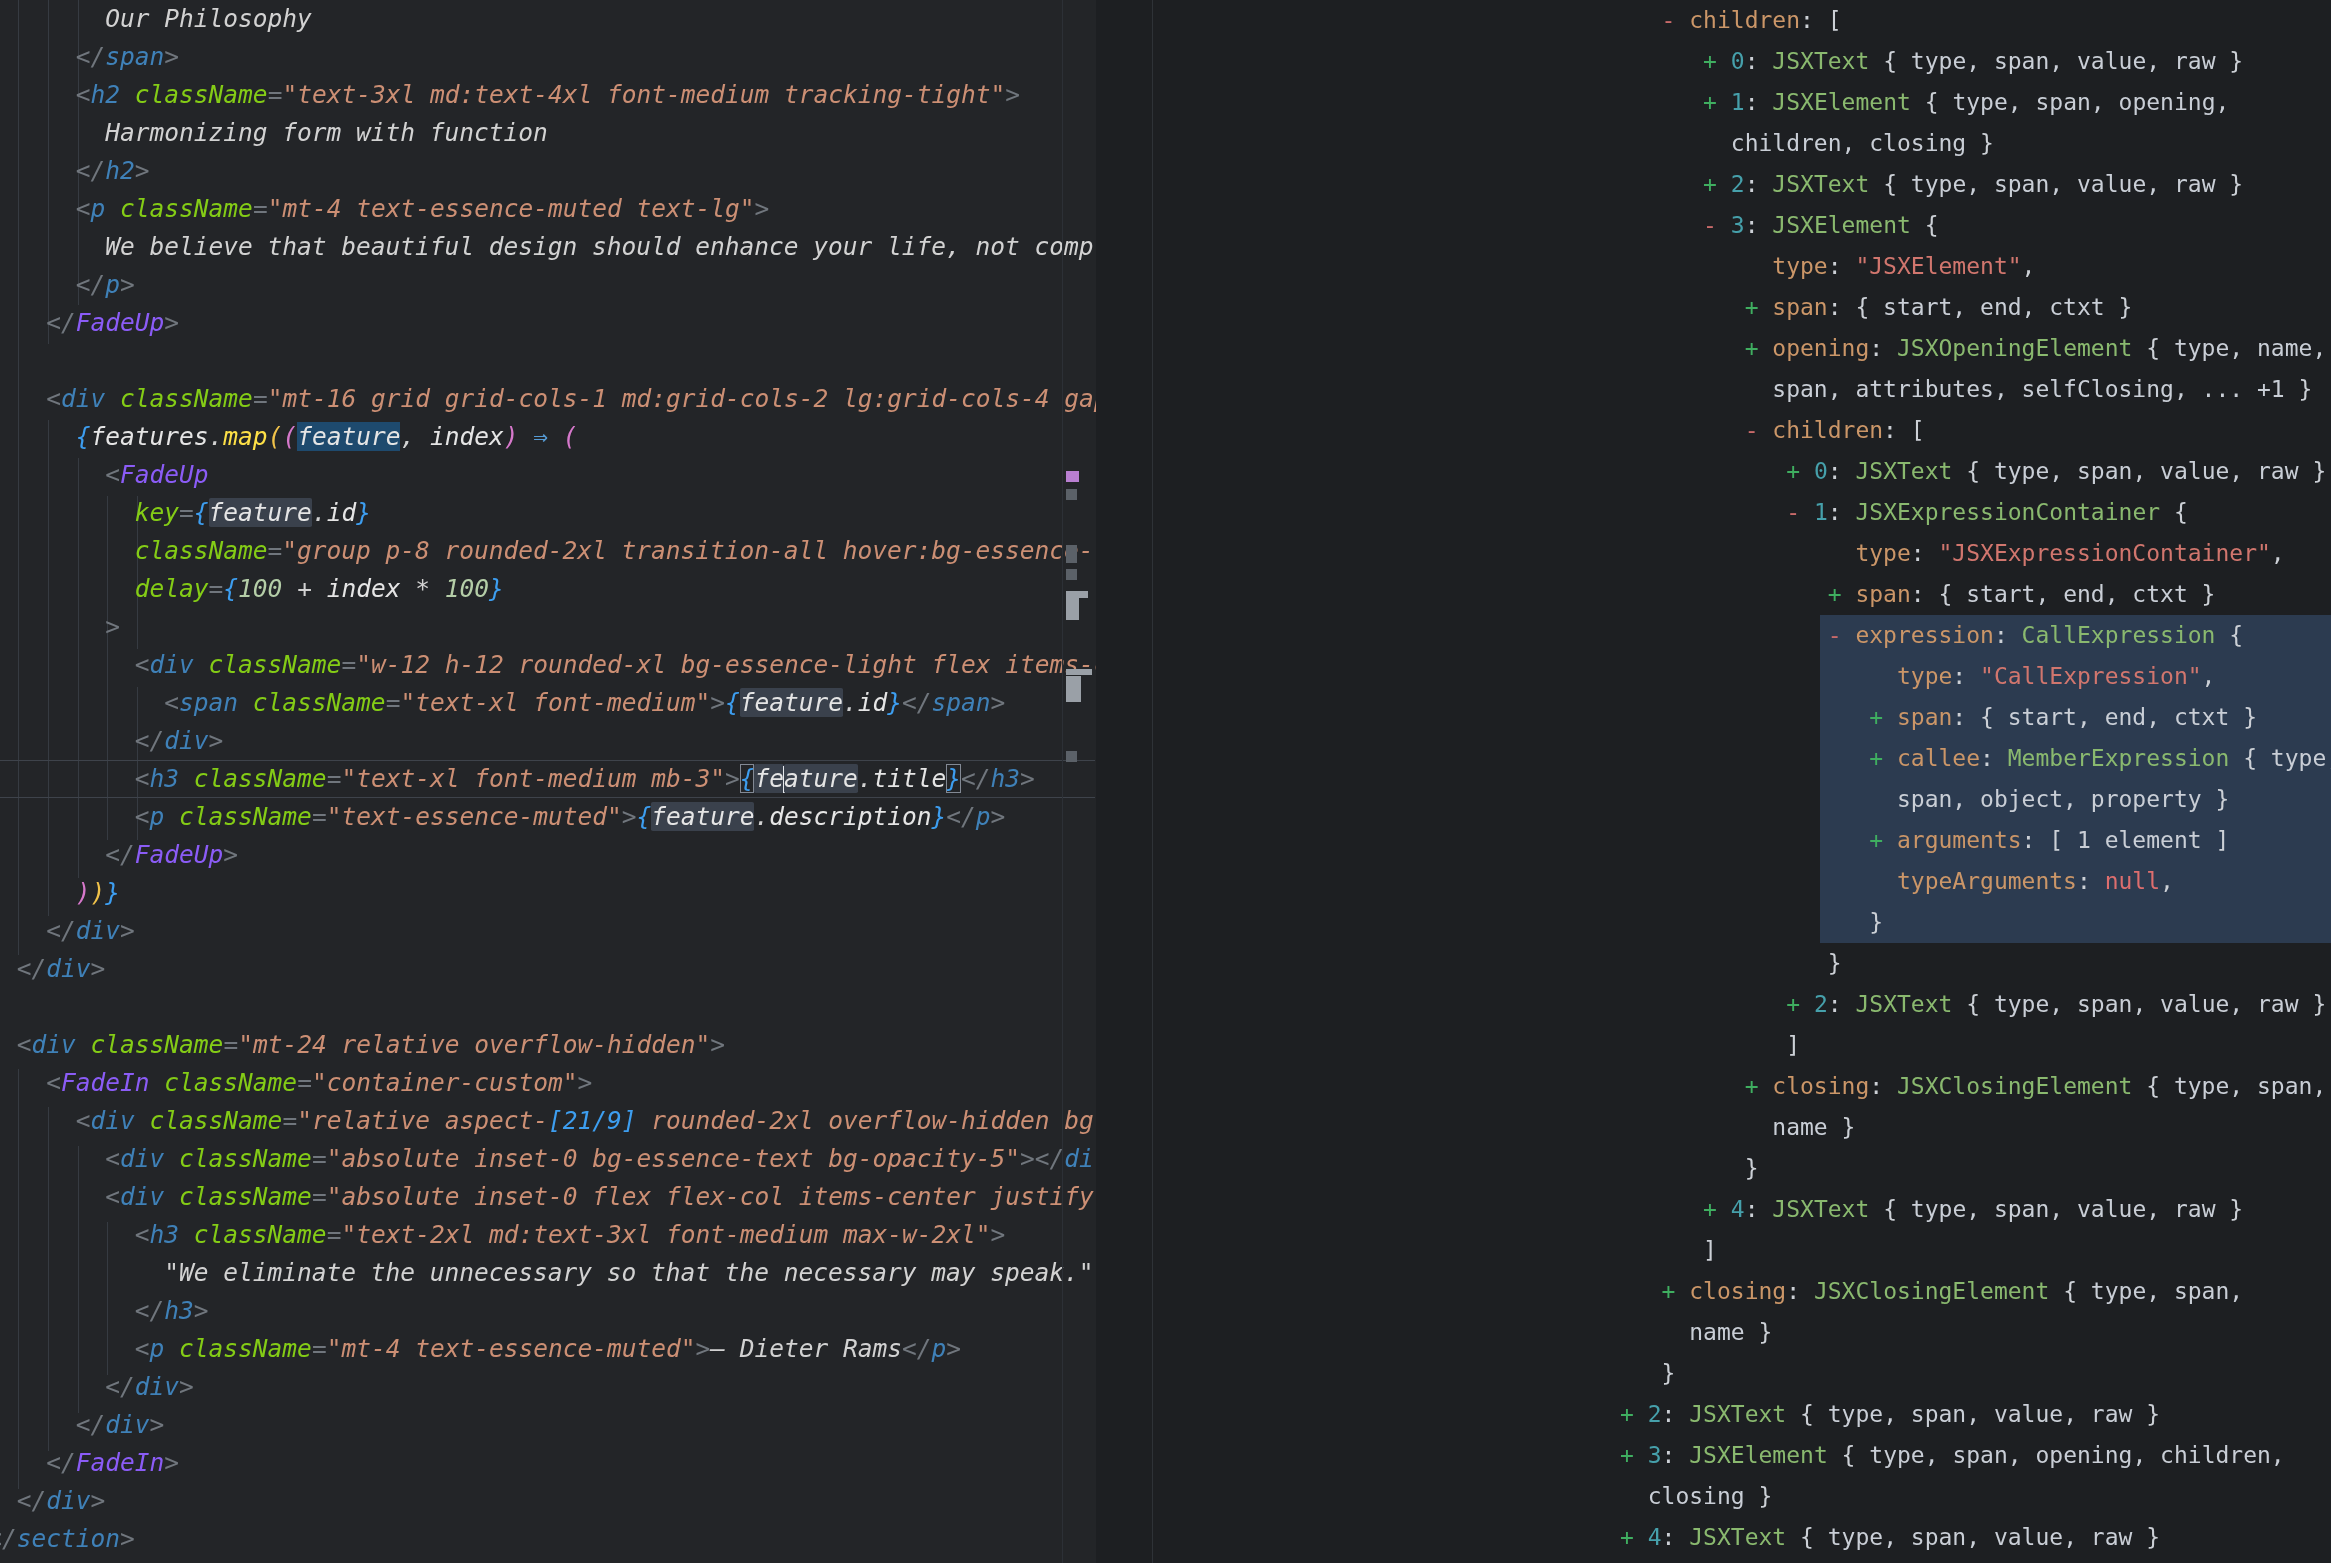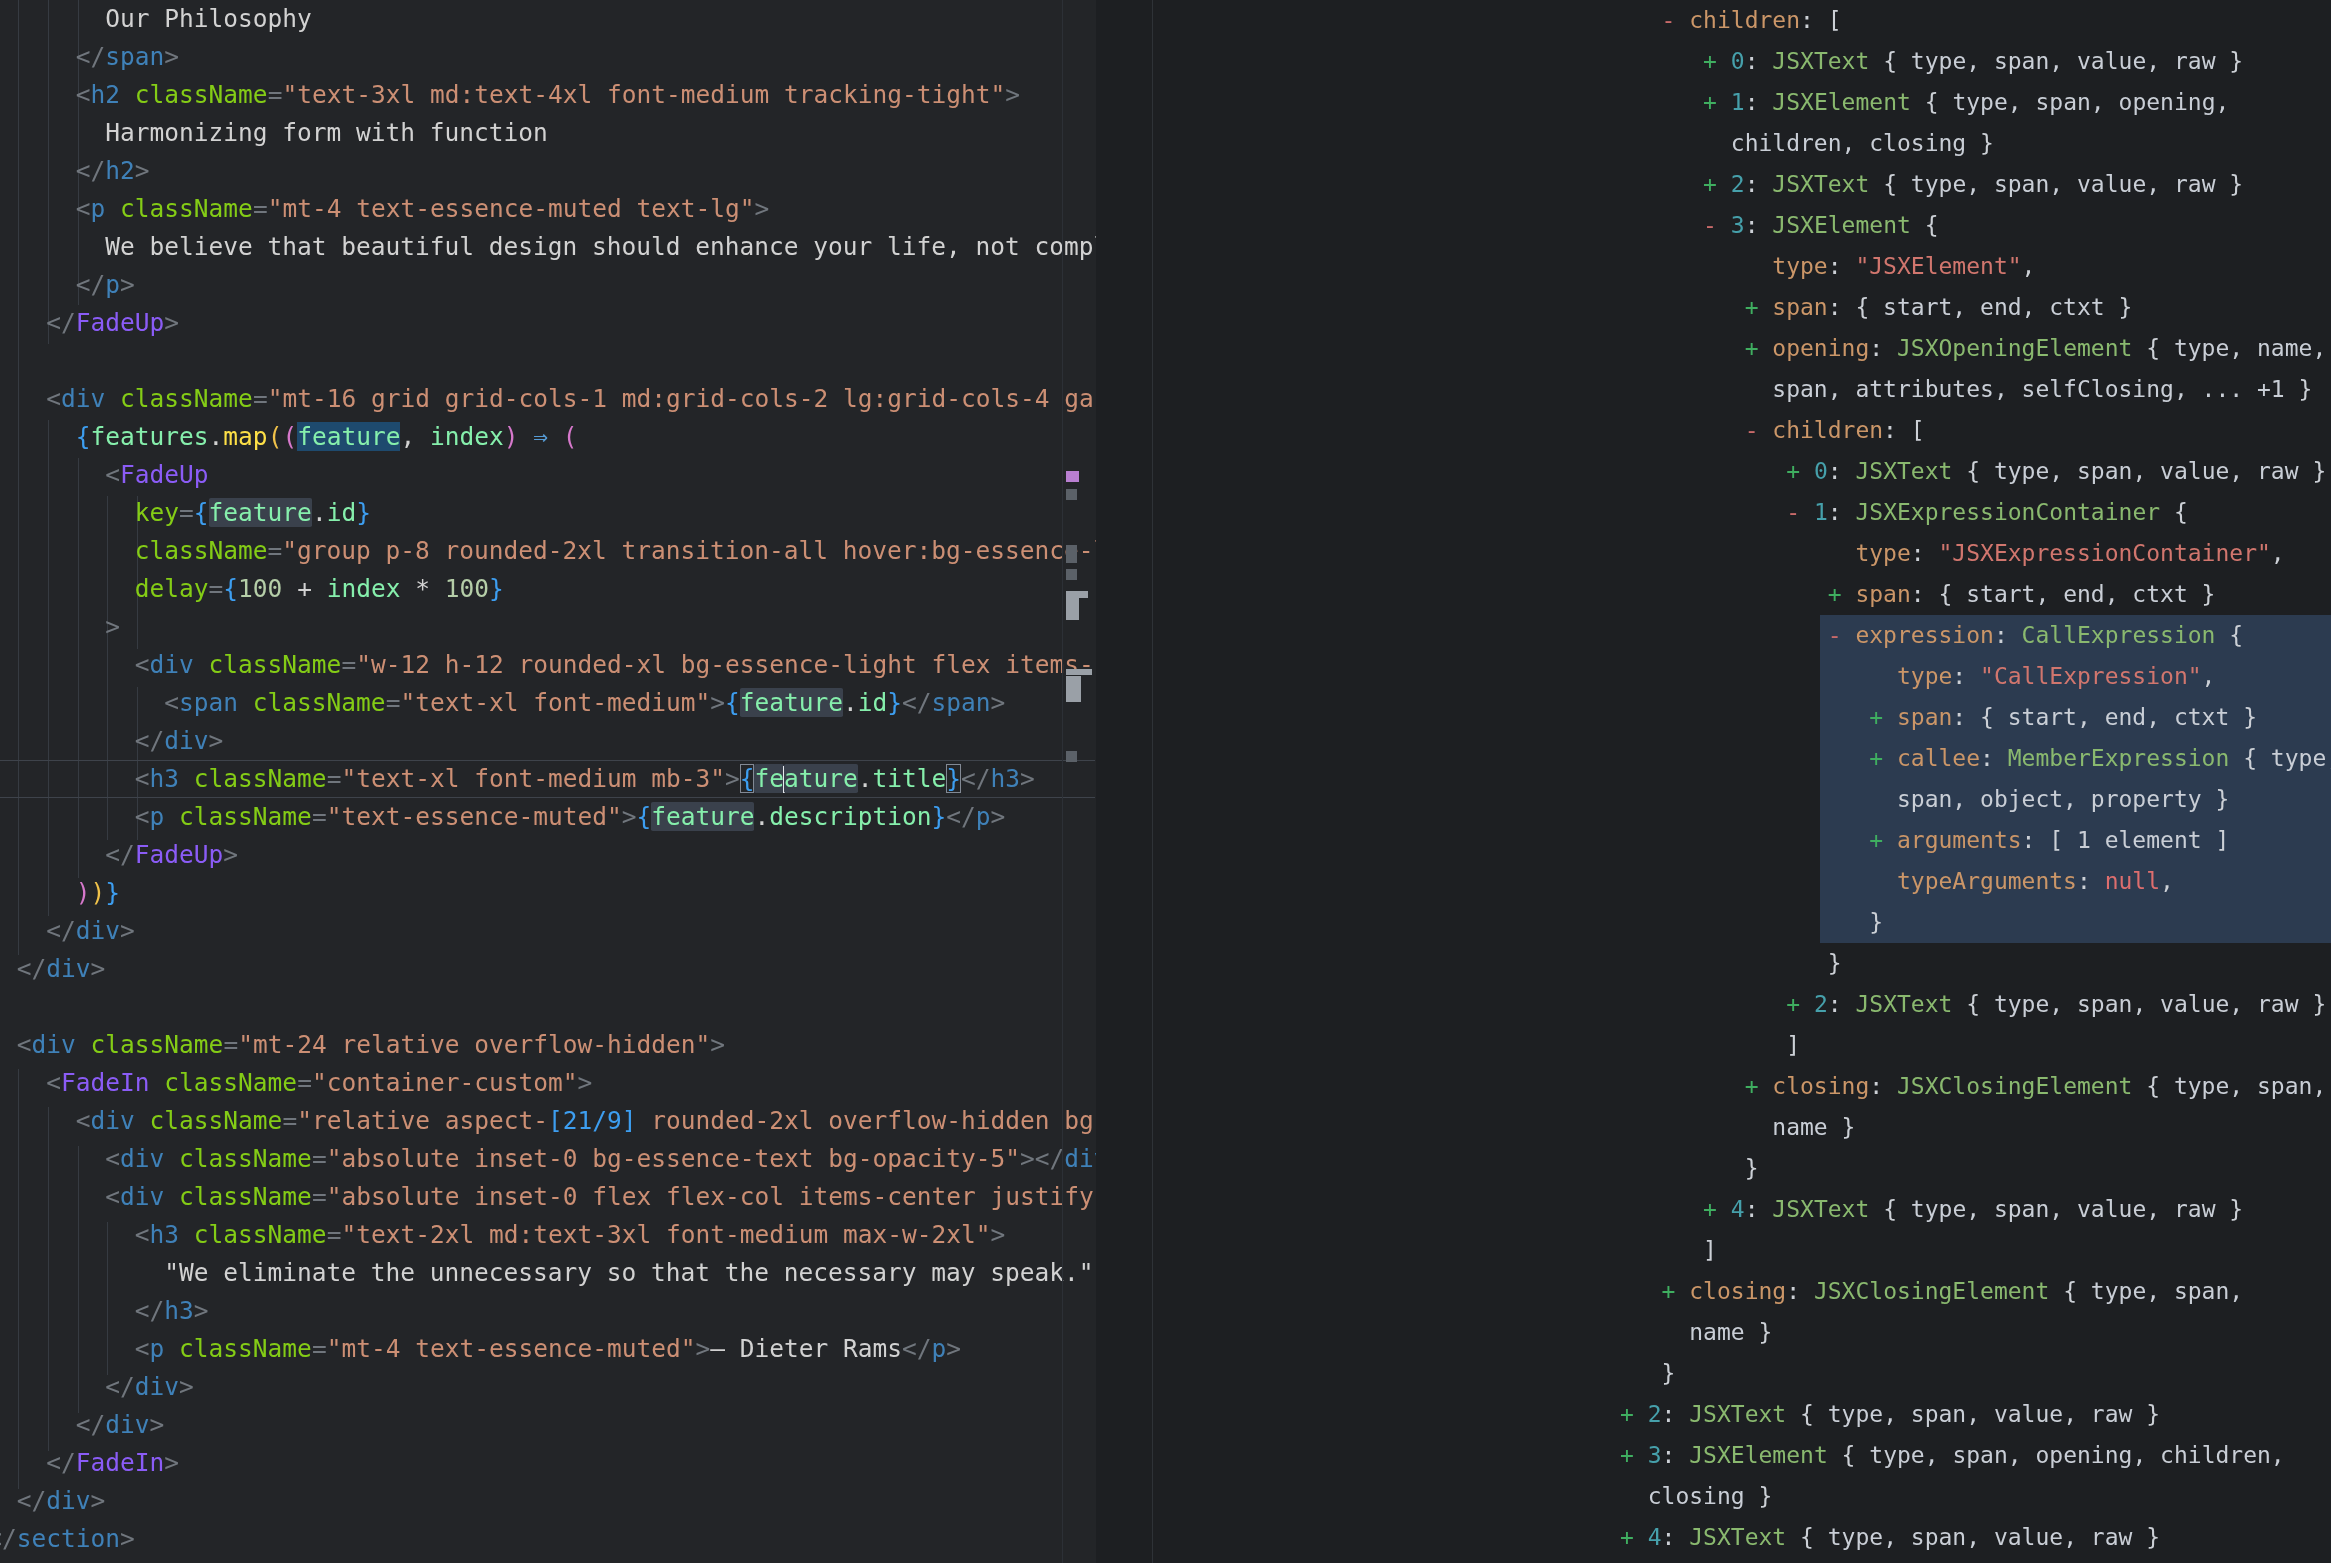--- a/index.html
+++ b/index.html
@@ -1,30 +1,30 @@
 <!DOCTYPE html>
 <html style="font-size:14.5px"><head>
 <meta charset="utf-8">
 <style>
   html,body{margin:0;padding:0;width:2331px;height:1564px;overflow:hidden;
     background:#1d1f22;font-family:"DejaVu Sans Mono",monospace;}
   .pane{position:absolute;top:0;height:1564px;overflow:hidden;}
-  #pane-left{left:0;width:1096px;background:#232528;}
+  #pane-left{left:0;width:1096px;background:#232528;font-style:italic;}
   #pane-right{left:1152px;width:1236px;background:#1d1f22;border-left:0.9px solid #2e3237;box-sizing:border-box;}
   #code-pre{position:absolute;left:-12.7px;top:0;width:1108px;margin:0;
     font-family:inherit;font-size:24.5px;line-height:38px;z-index:2;}
   .ln{height:38px;white-space:pre;}
   .cur-line{border-top:0.9px solid #3e434b;border-bottom:0.9px solid #3e434b;box-sizing:border-box;line-height:36px;}
   #ast-pre{position:absolute;left:0;top:0;width:1236px;margin:0;padding-left:467px;box-sizing:border-box;
     font-family:inherit;font-size:23px;line-height:41px;}
   .al{height:41px;white-space:pre;}
   .hl{background:linear-gradient(90deg,rgba(0,0,0,0) 200px,#2c3b50 200px);}
   
   .k-pun{color:#70767d}.k-tag{color:#3f81b8}.k-attr{color:#84cc16}.k-str{color:#cc8f74}
-  .k-pl{color:#d2d2d2}.k-cmp{color:#8b5cf6}.k-var{color:#86efac}.k-mth{color:#fde047}
+  .k-pl{color:#d2d2d2}.k-cmp{color:#8b5cf6}.k-var{color:#e5e5e5}.k-mth{color:#fde047}
   .k-num{color:#b5cea8}.k-b1{color:#f0c24a}.k-b2{color:#d678cb}.k-b3{color:#3d9ef0}
   .k-arr{color:#569cd6}
   .k-whl{background:#3a414c;border-radius:1.8px}
   .k-sel{background:#1e4a6e}
   .k-bm{outline:0.9px solid #828994;outline-offset:-1.8px}
   .k-cur{display:inline-block;width:1.8px;height:27px;background:#e6e9ed;vertical-align:-5.5px;margin:0 -0.9px}
   
   .k-am{color:#c96a6a}.k-ap{color:#3fae60}.k-key{color:#cb9668}.k-idx{color:#46a0ab}
   .k-typ{color:#8ab96f}.k-strv{color:#d1766e}.k-pv{color:#c9ced6;}
   .k-rpl{color:#ccd0d6}.k-nul{color:#dd6e6e}.k-ind{color:#d2d2d2}

